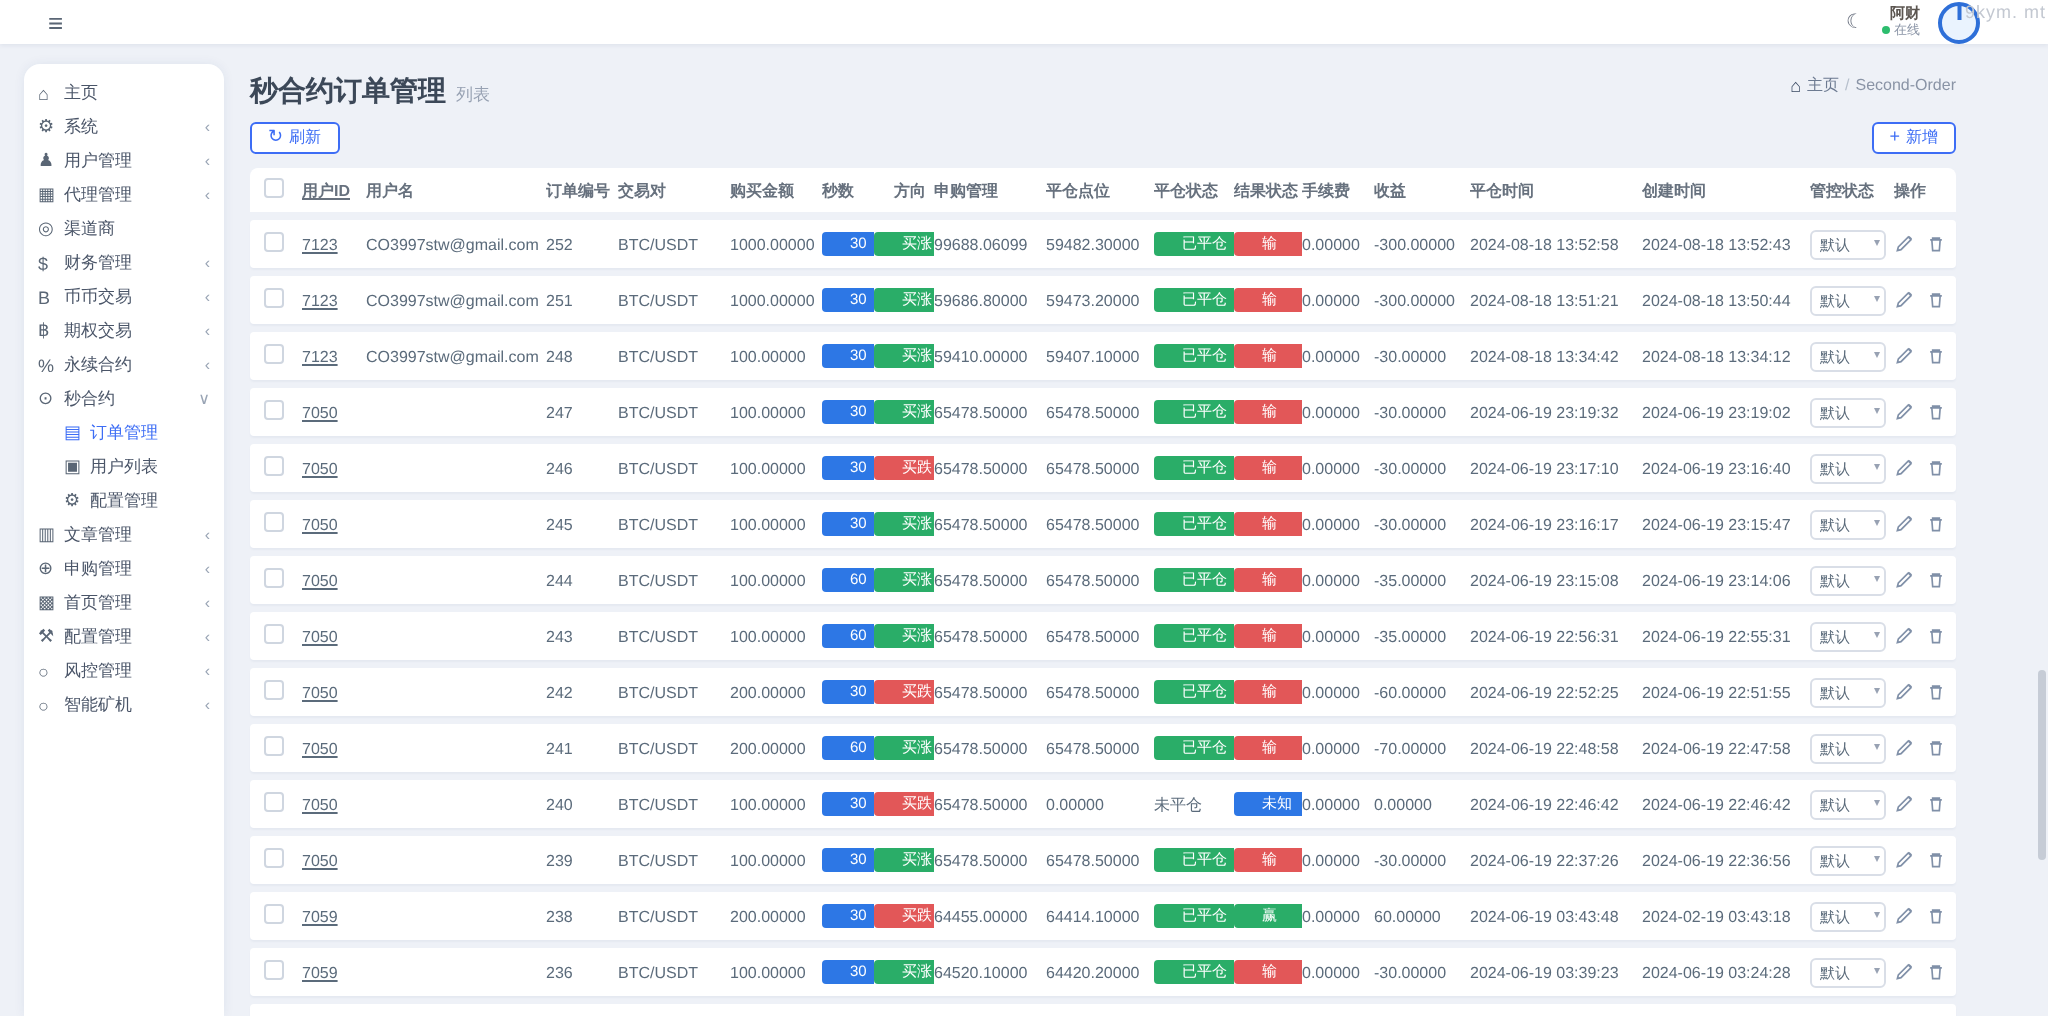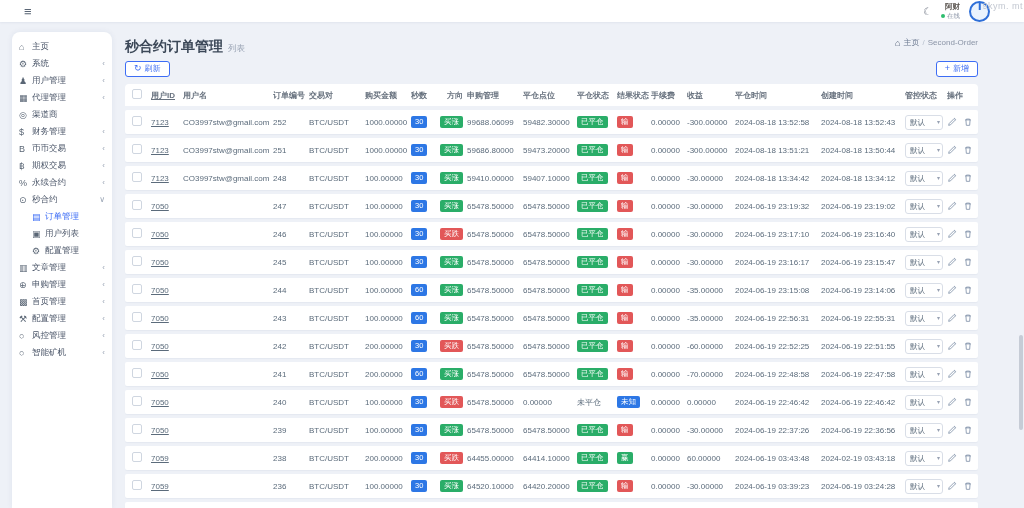--- a/index.html
+++ b/index.html
@@ -56,21 +56,21 @@
   .thead{height:22px;background:#fff;border-radius:4px 4px 0 0;font-size:8px;color:#67717e;font-weight:600;}
   .row{height:24px;background:#fff;margin-top:4px;border-radius:2px;box-shadow:0 1px 1px rgba(30,50,90,.04);font-size:8px;color:#5b6b7b;}
   .cell{box-sizing:border-box;padding-right:4px;overflow:hidden;white-space:nowrap;}
   .c0{width:26px;padding-left:7px;}
   .c1{width:32px;text-decoration:underline;}  .c2{width:90px;}  .c3{width:36px;}  .c4{width:56px;}
   .c5{width:46px;}  .c6{width:26px;}  .c7{width:30px;text-align:right;}  .c8{width:56px;}
   .c9{width:54px;}  .c10{width:40px;} .c11{width:34px;} .c12{width:36px;}
   .c13{width:48px;} .c14{width:86px;} .c15{width:84px;} .c16{width:42px;}
   .c17{width:31px;}
   .cbx{appearance:none;-webkit-appearance:none;width:10px;height:10px;border:1px solid #cfd6e0;border-radius:2px;background:#fff;margin:0;cursor:pointer;}
-  .badge{display:inline-block;padding:2px 4px;border-radius:2px;color:#fff;font-size:7.5px;line-height:1;}
+  .badge{display:inline-block;padding:2px 14px;border-radius:2px;color:#fff;font-size:7.5px;line-height:1;}
   .bg-blue{background:#2d77e5;} .bg-green{background:#2aad68;} .bg-red{background:#e25758;}
   .plain-status{color:#5b6b7b;}
   .selwrap{position:relative;display:inline-block;}
   .ctrl-select{appearance:none;-webkit-appearance:none;width:38px;height:15px;border:1px solid #d9dee7;border-radius:3px;
     background:#fff;font-size:7.5px;color:#5b6b7b;padding:0 10px 0 4px;font-family:inherit;cursor:pointer;}
   .selwrap .caret{position:absolute;right:3px;top:3px;font-size:6px;color:#98a2b3;pointer-events:none;}
   .ops{display:flex;align-items:center;gap:6px;}
   .opic{width:10px;height:10px;cursor:pointer;}
   .opic svg{display:block;}
   .partial{height:24px;}

